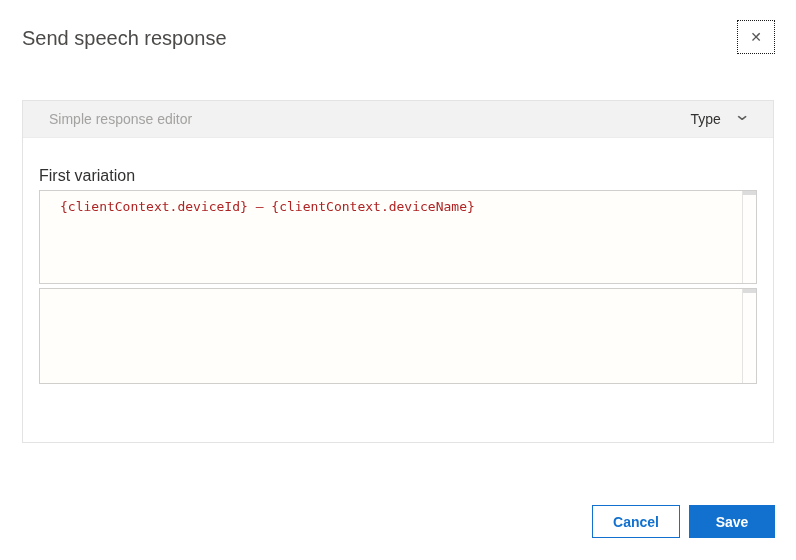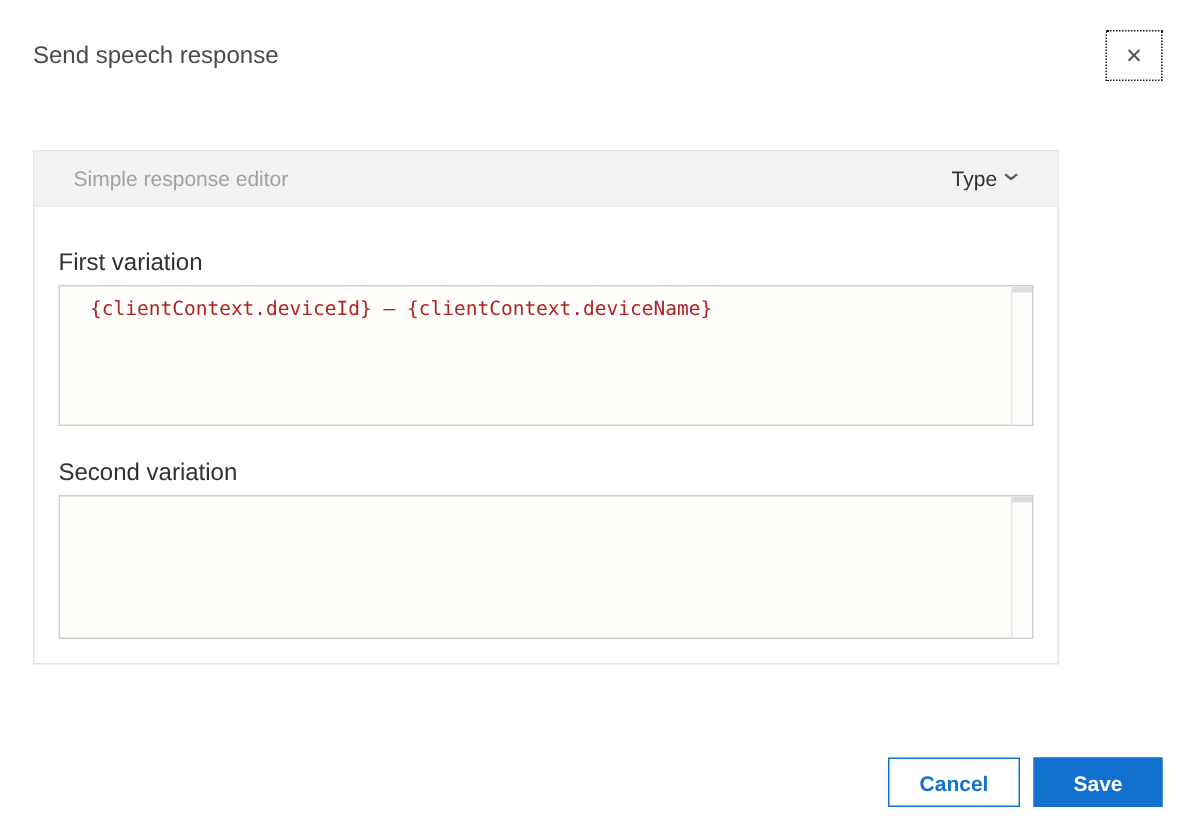--- a/index.html
+++ b/index.html
@@ -7,21 +7,21 @@
     width: 796px; height: 560px;
     position: relative;
     background: #ffffff;
     font-family: "Liberation Sans", "DejaVu Sans", sans-serif;
     overflow: hidden;
   }
 
   .dialog-title {
     position: absolute;
     left: 22px; top: 24px;
-    font-size: 16px;
+    font-size: 20px;
     line-height: 28px;
     color: #4c4a48;
   }
 
   .close-btn {
     position: absolute;
     left: 737px; top: 20px;
     width: 38px; height: 34px;
     box-sizing: border-box;
     background: #ffffff;
@@ -32,21 +32,21 @@
   }
   .close-btn .x-glyph {
     font-size: 14px;
     color: #565656;
     line-height: 1;
   }
 
   .panel {
     position: absolute;
     left: 22px; top: 100px;
-    width: 684px; height: 343px;
+    width: 752px; height: 343px;
     box-sizing: border-box;
     border: 1px solid #e3e3e3;
     background: #ffffff;
   }
 
   .panel-header {
     height: 37px;
     box-sizing: border-box;
     background: #f2f2f2;
     border-bottom: 1px solid #ececec;
@@ -55,21 +55,21 @@
     padding: 0 24px 0 26px;
   }
   .panel-header-label {
     flex: 1;
     font-size: 14px;
     color: #a3a2a0;
   }
   .type-dropdown {
     display: flex;
     align-items: center;
-    gap: 2px;
+    gap: 14px;
     cursor: pointer;
     font-size: 14px;
     color: #323130;
   }
   .chevron-glyph {
     display: inline-block;
     font-size: 17px;
     color: #605e5c;
     line-height: 8px;
     transform: translateY(-4px) scale(1.25, 1);
@@ -175,21 +175,20 @@
 
   <div class="panel-body">
     <div class="field-label">First variation</div>
     <div class="editor-box first">
       <pre class="editor-content">{clientContext.deviceId} – {clientContext.deviceName}</pre>
       <div class="scroll-track">
         <div class="scroll-shadow"></div>
       </div>
     </div>
 
-    <div class="field-label second">Second variation</div>
     <div class="editor-box second">
       <pre class="editor-content"></pre>
       <div class="scroll-track">
         <div class="scroll-shadow"></div>
       </div>
     </div>
   </div>
 </div>
 
 <div class="footer">

